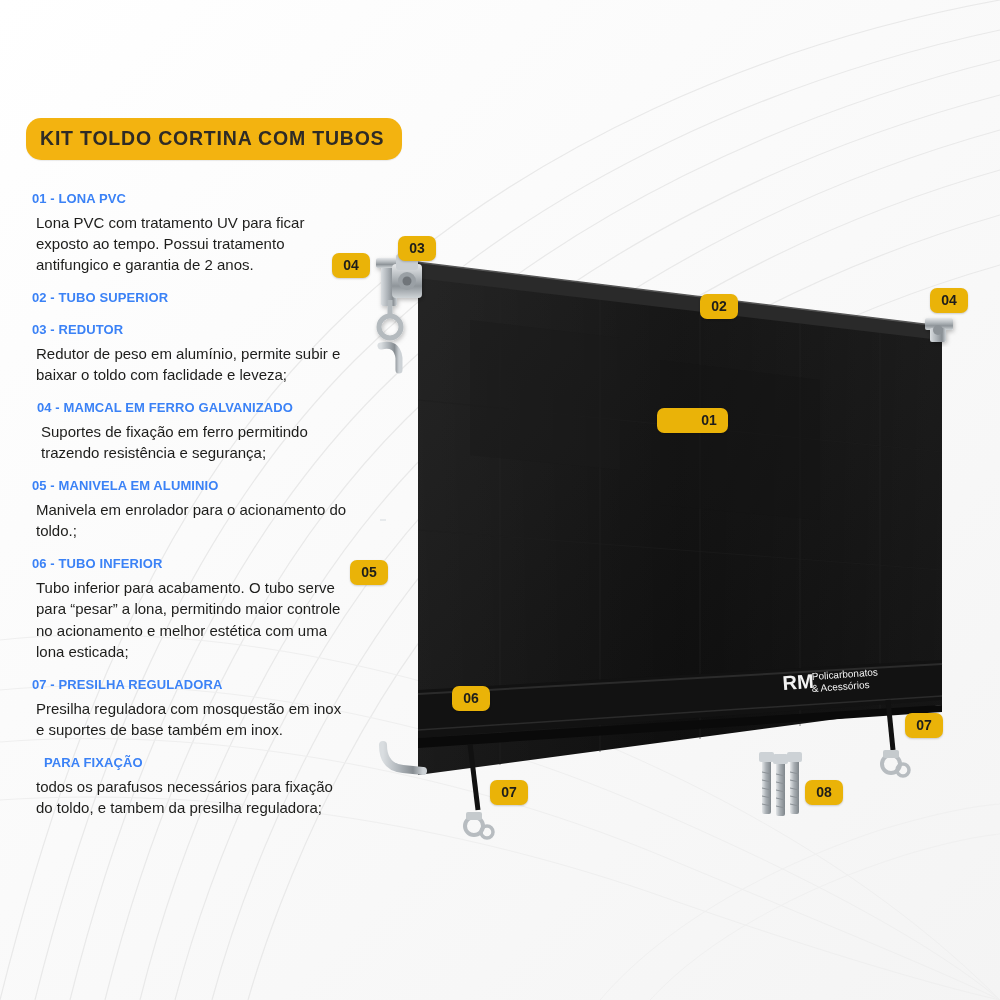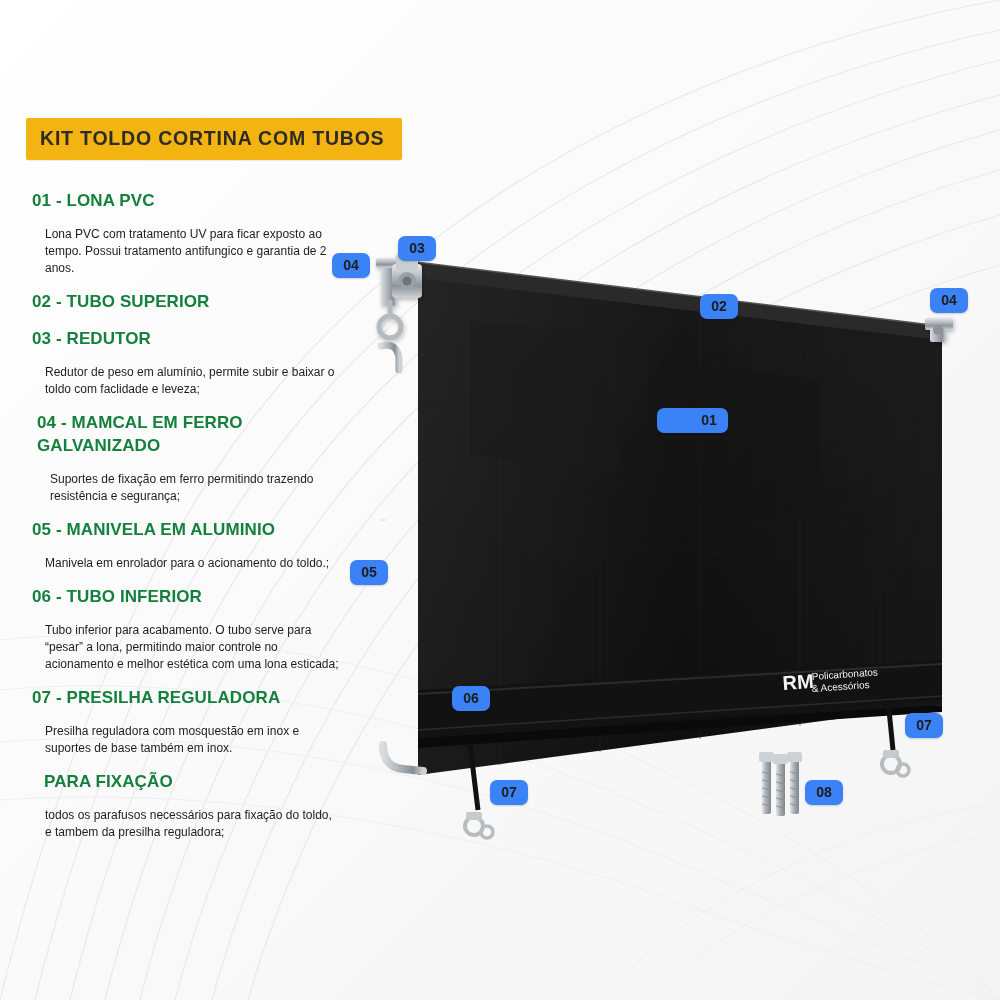--- a/index.html
+++ b/index.html
@@ -25,21 +25,21 @@
     inset: 0;
     pointer-events: none;
   }
 
   
   .title-banner {
     position: absolute;
     left: 26px;
     top: 118px;
     background: #F3B310;
-    border-radius: 2px;
+    border-radius: 15px;
     padding: 9px 18px 10px 14px;
     box-shadow: 0 1px 1px rgba(0,0,0,0.08);
   }
   .title-banner span {
     display: block;
     font-size: 19.5px;
     letter-spacing: 0.8px;
     font-weight: bold;
     color: #2e2b26;
     white-space: nowrap;
@@ -49,39 +49,39 @@
   .spec-list {
     position: absolute;
     left: 32px;
     top: 190px;
     width: 320px;
   }
   .spec-item {
     margin-bottom: 14px;
   }
   .spec-title {
-    font-size: 17px;
+    font-size: 13px;
     font-weight: bold;
-    color: #15803d;
+    color: #3b82f6;
     line-height: 1.35;
     margin: 0 0 4px 0;
     letter-spacing: 0.1px;
   }
   .spec-desc {
-    font-size: 12px;
+    font-size: 15px;
     color: #1d1d1b;
     line-height: 1.42;
-    margin: 13px;
+    margin: 4px;
   }
   .spec-item.indent { padding-left: 5px; }
 
   
   .badge {
     position: absolute;
-    background: #3b82f6;
+    background: #eab308;
     color: #1d1d1b;
     font-weight: bold;
     font-size: 14px;
     border-radius: 7px;
     padding: 5px 9px 6px 9px;
     line-height: 1;
     box-shadow: 0 1px 2px rgba(0,0,0,0.18);
     text-align: center;
     min-width: 20px;
   }

